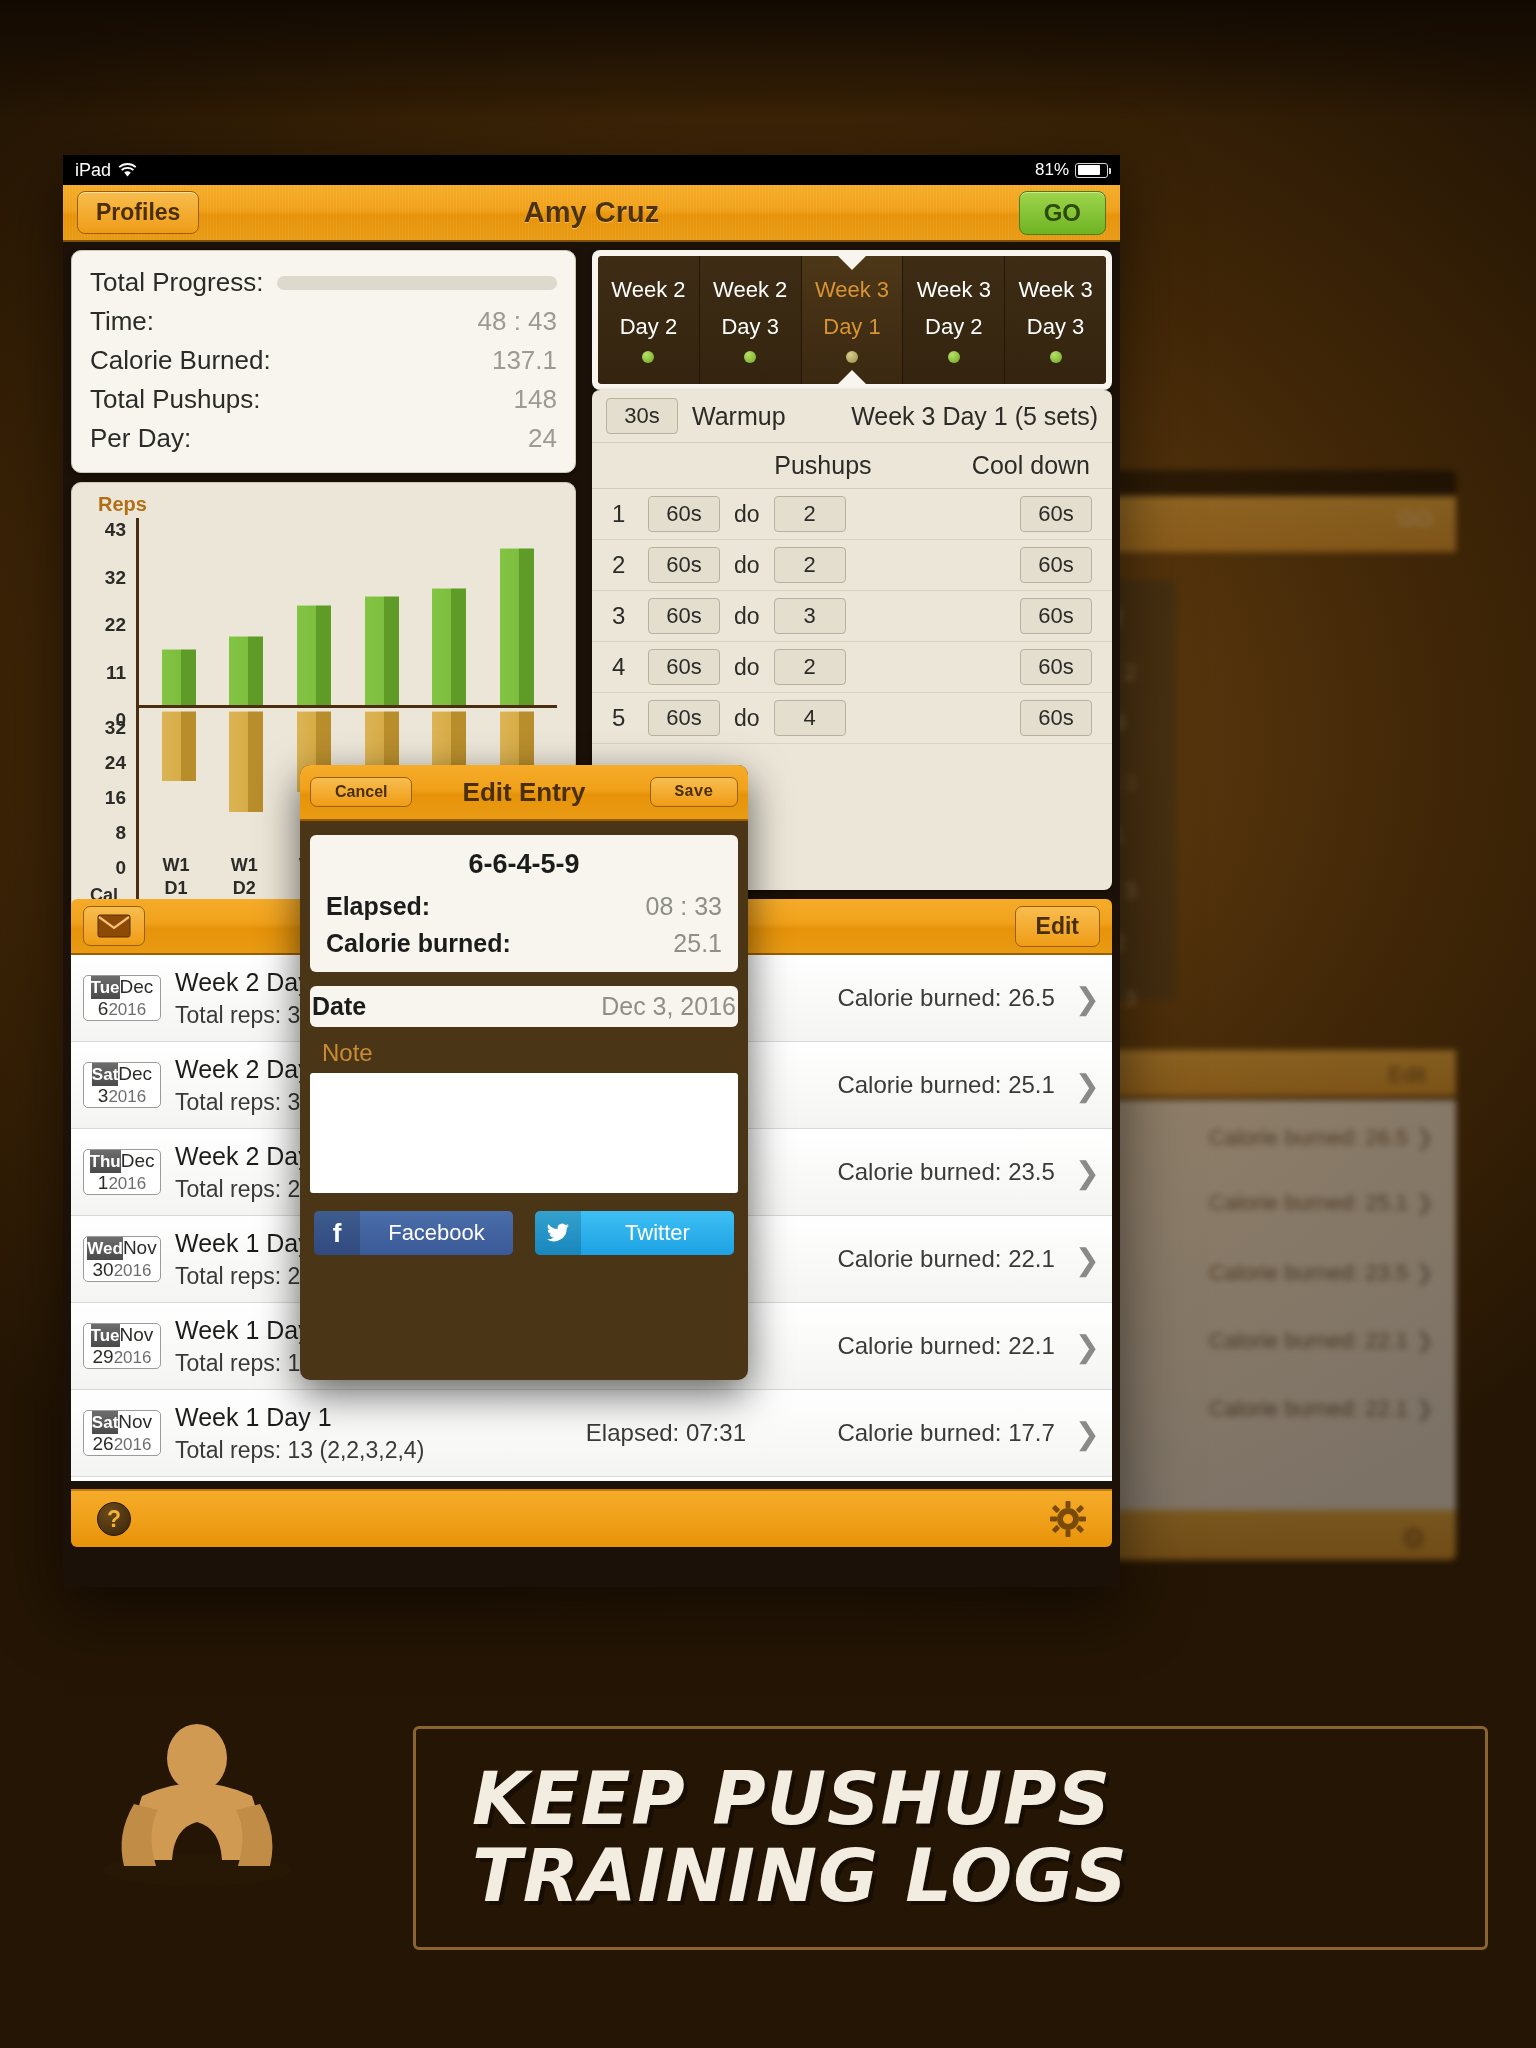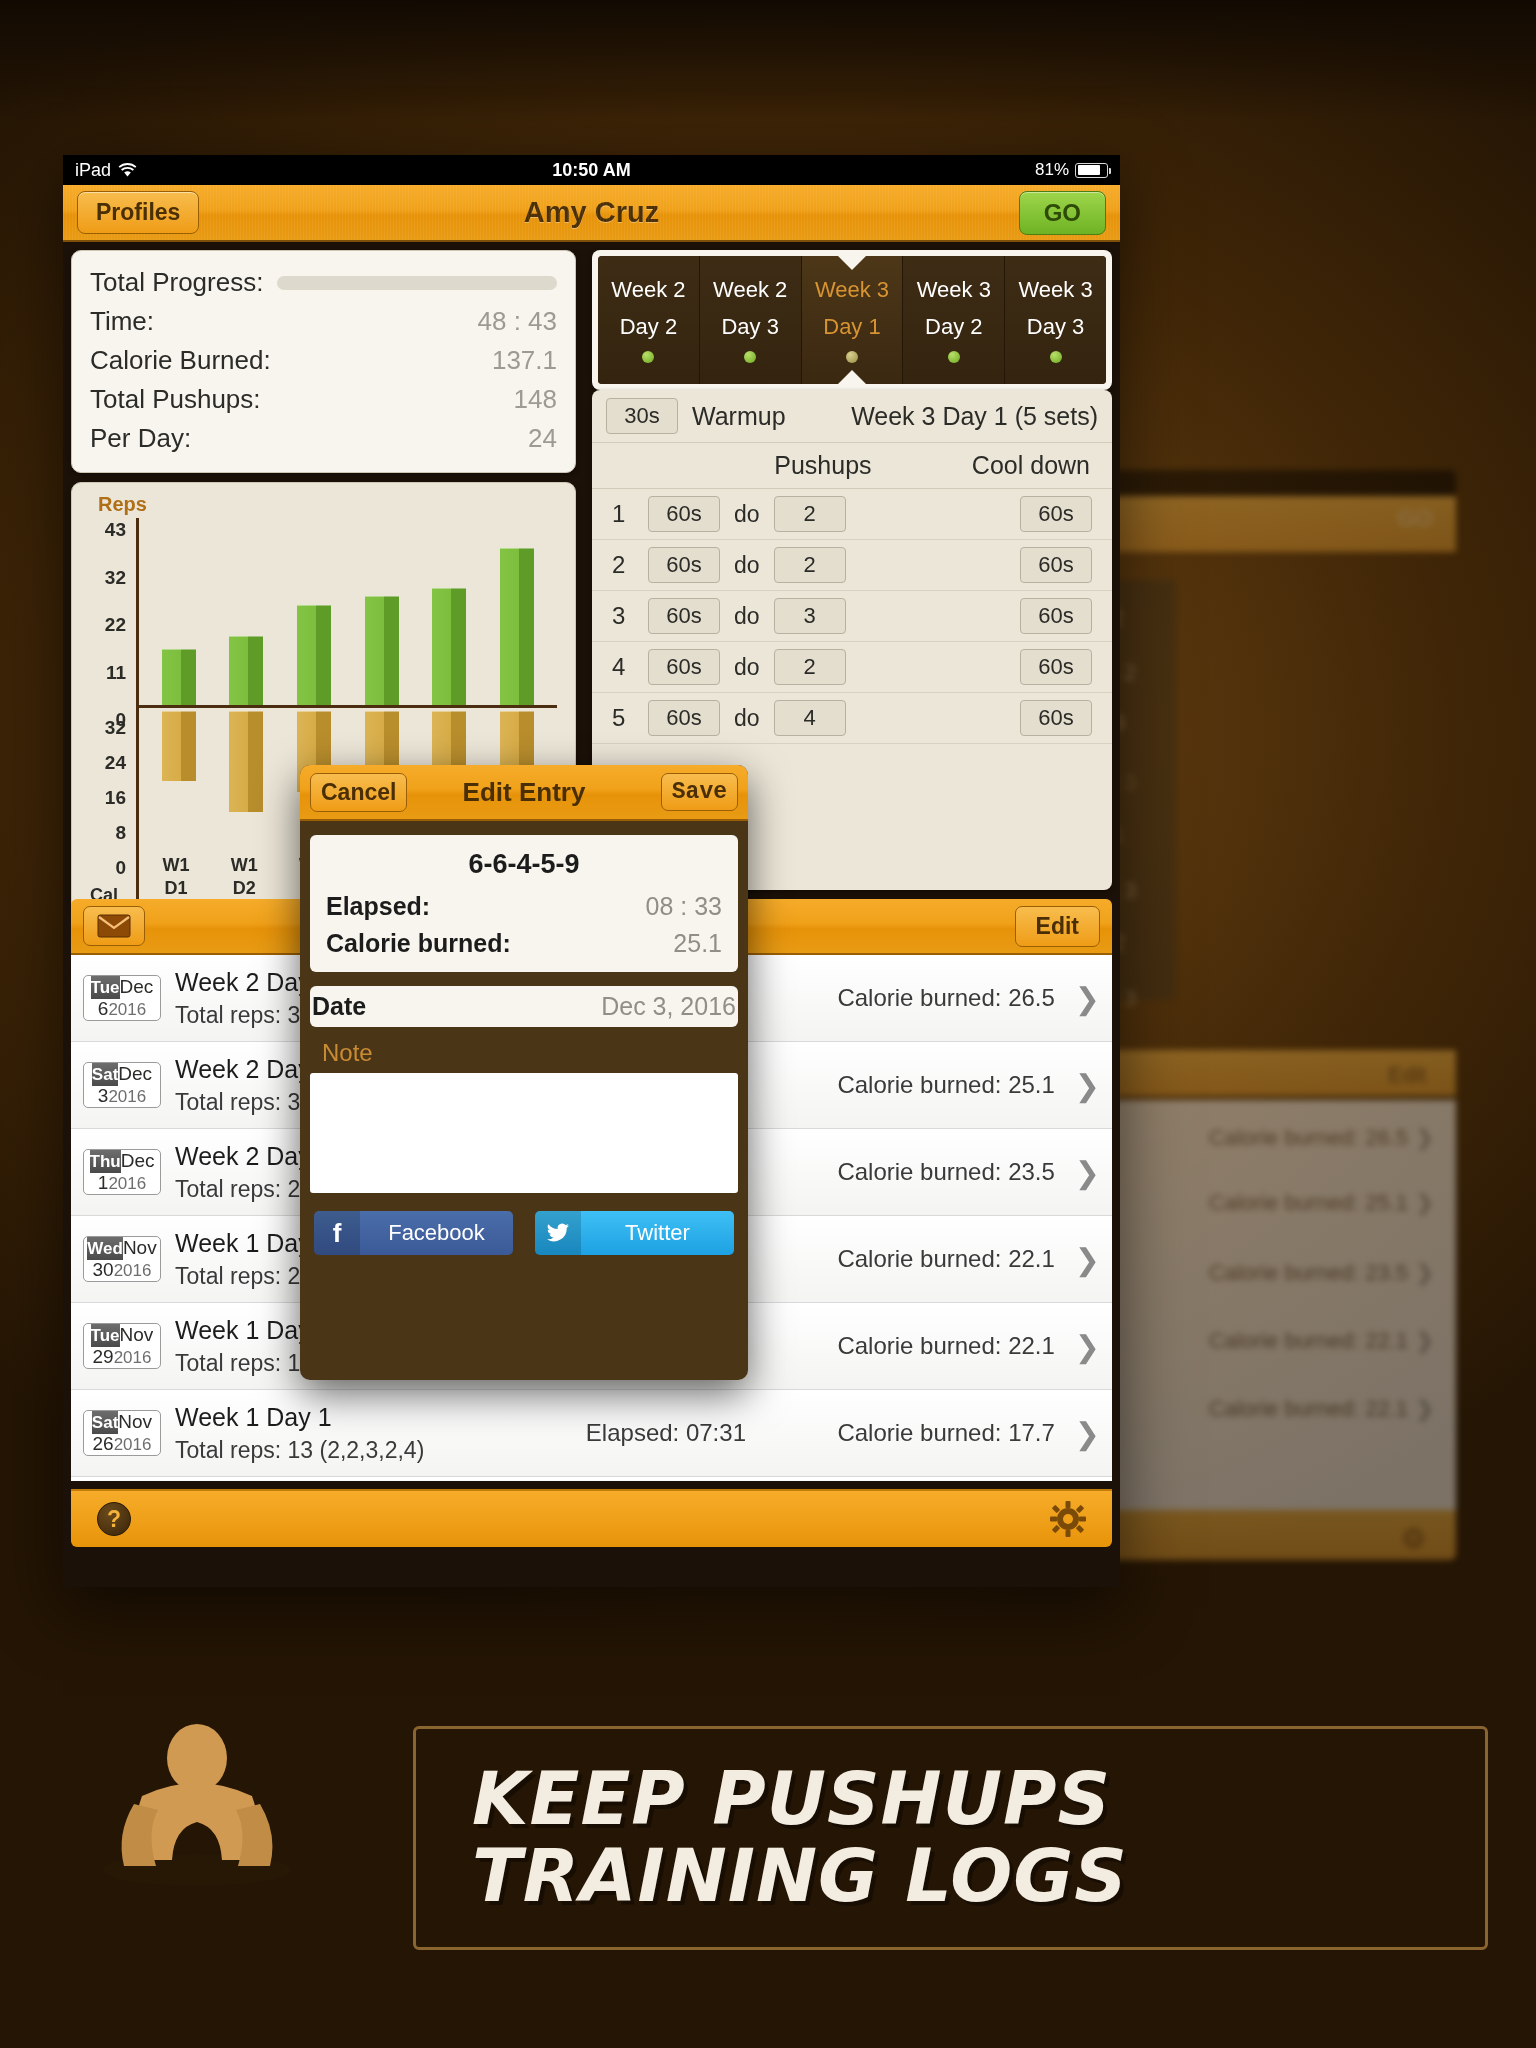--- a/index.html
+++ b/index.html
@@ -282,23 +282,23 @@
     height: 56px; position: relative; display: flex; align-items: center;
     padding: 0 10px;
     background: linear-gradient(#f6ac2a 0%, #f0a11a 45%, #e79309 55%, #e89b14 100%);
     border-bottom: 2px solid #9a5f06;
   }
   .modal-title {
     position: absolute; left: 0; right: 0; text-align: center;
     font-size: 26px; font-weight: bold; color: #4a2e05;
   }
   .m-btn {
-    position: relative; z-index: 3; padding: 5px 10px; border-radius: 7px;
+    position: relative; z-index: 3; padding: 5px 24px; border-radius: 7px;
     background: linear-gradient(#f8bd4e, #ef9c16); border: 1.5px solid #9a5f06;
-    color: #4a2e05; font-weight: bold; font-size: 23px;
+    color: #4a2e05; font-weight: bold; font-size: 16px;
   }
   .m-btn.right { margin-left: auto; font-family: Liberation Mono, monospace; }
   .m-section { background: #f7f5ee; margin: 14px 10px 0 10px; border-radius: 6px; padding: 10px 16px; }
   .m-reps { text-align: center; font-size: 27px; font-weight: bold; color: #1c1c1c; padding: 4px 0 8px; }
   .m-row { display: flex; justify-content: space-between; font-size: 25px; padding: 4px 0; }
   .m-row .k { font-weight: bold; color: #1c1c1c; }
   .m-row .v { color: #8f8e87; }
   .m-date { display: flex; justify-content: space-between; align-items: center;
             font-size: 25px; padding: 6px 2px; }
   .m-date .k { font-weight: bold; color: #1c1c1c; }
@@ -379,21 +379,20 @@
 
   <div class="statusbar">
     <div class="sb-left">
       <span>iPad</span>
       <svg width="19" height="15" viewBox="0 0 19 15">
         <path d="M9.5 13.5 L6.2 9.6 a5.2 5.2 0 0 1 6.6 0 Z" fill="#fff"></path>
         <path d="M3.6 7.0 a9 9 0 0 1 11.8 0" stroke="#fff" stroke-width="1.8" fill="none"></path>
         <path d="M1.2 4.1 a12.6 12.6 0 0 1 16.6 0" stroke="#fff" stroke-width="1.8" fill="none"></path>
       </svg>
     </div>
-    <div class="sb-center">10:50 AM</div>
     <div class="sb-right">
       <span>81%</span>
       <span class="battery">
           <i></i>
         </span>
     </div>
   </div>
 
   <div class="navbar">
     <div class="btn-profiles">Profiles</div>

